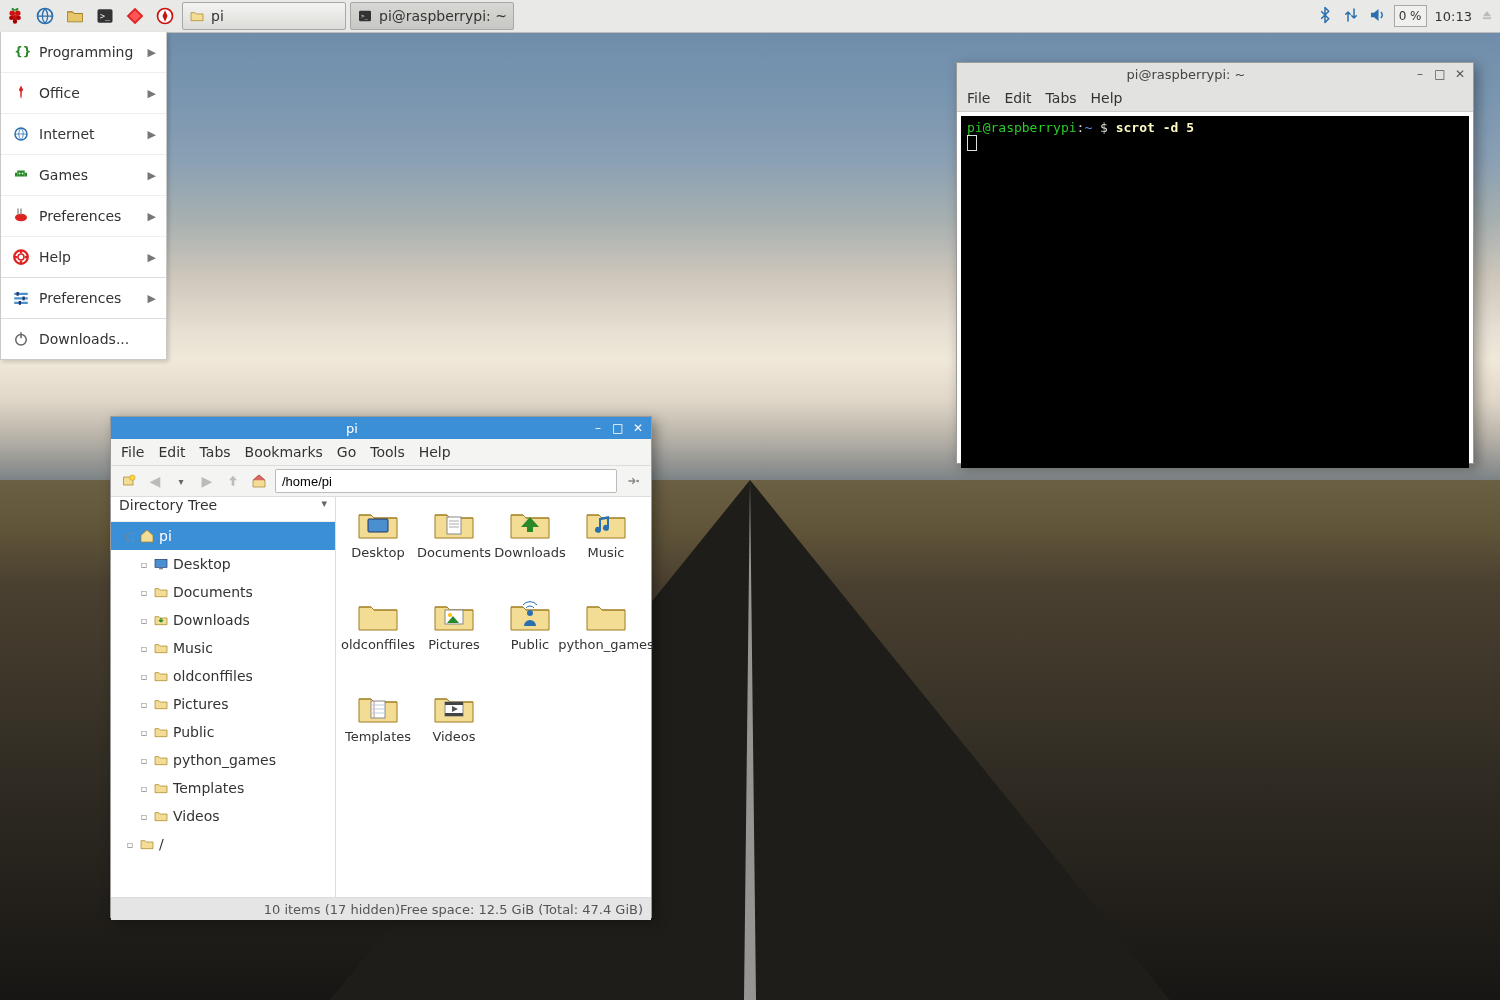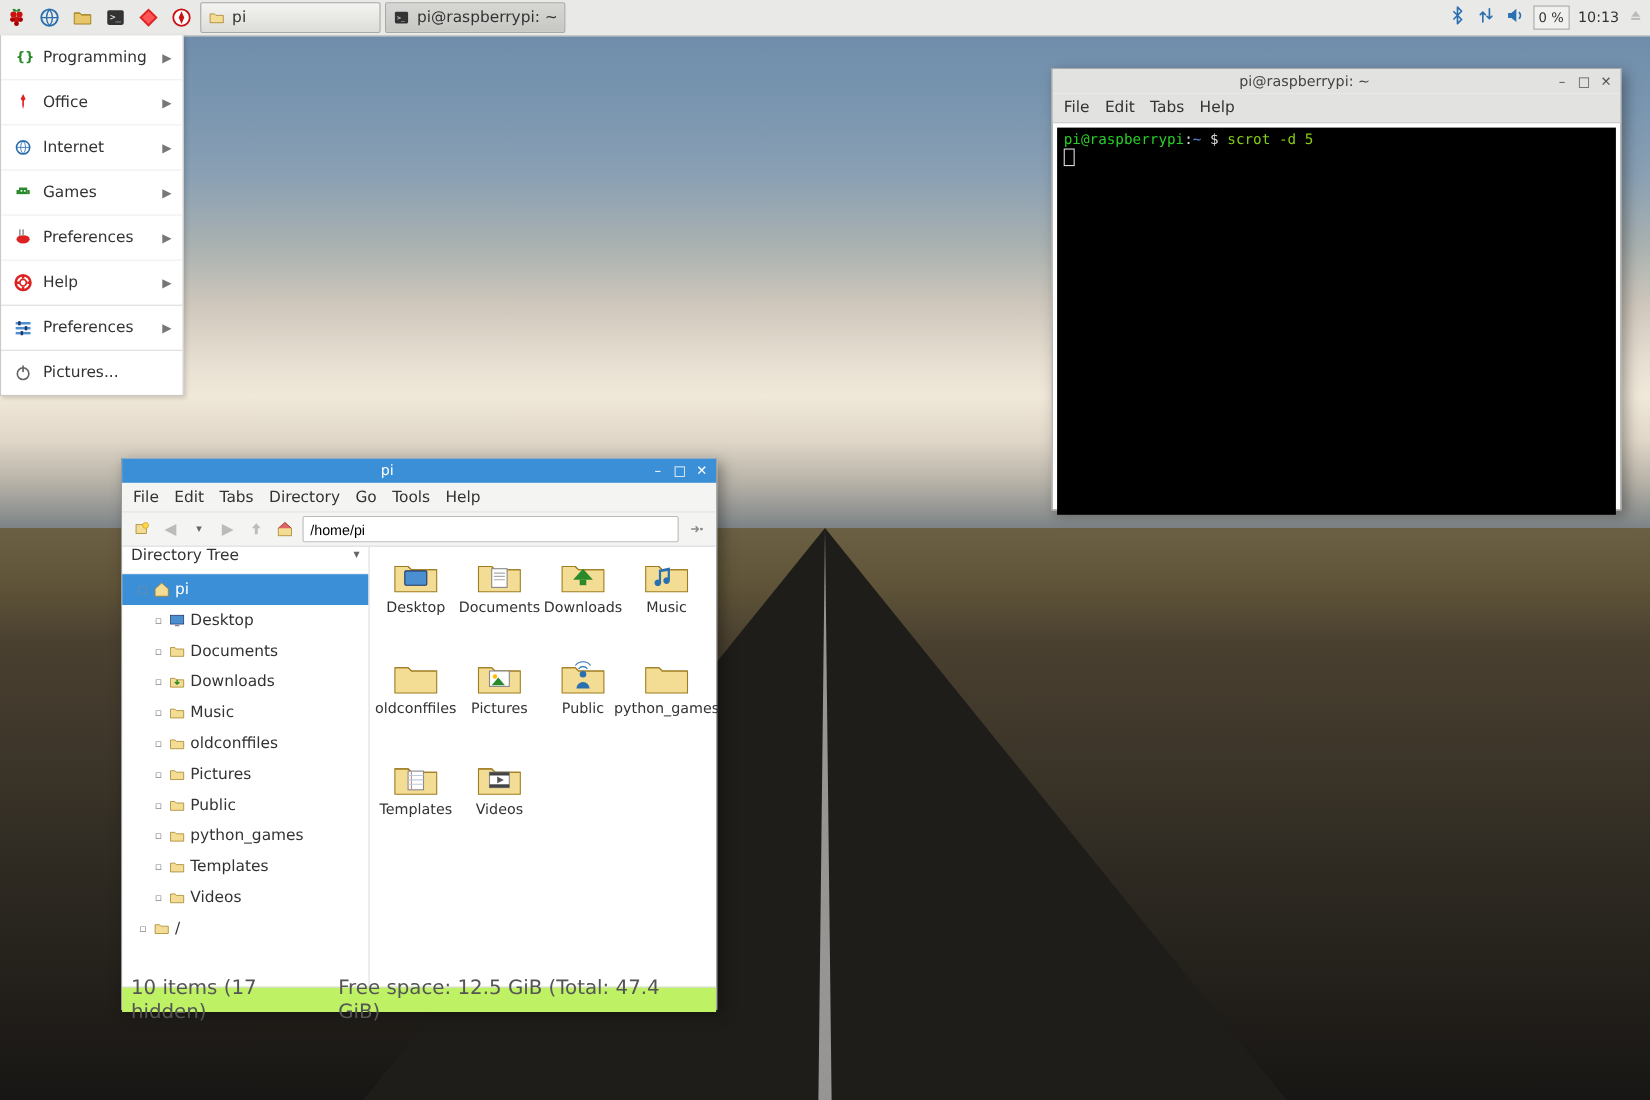--- a/index.html
+++ b/index.html
@@ -55,28 +55,28 @@
   #fm-tree-header{height:24px;display:flex;align-items:flex-start;justify-content:space-between;padding:0 8px;border-bottom:1px solid #eee;cursor:pointer;}
   .treeitem{display:flex;align-items:center;height:28px;padding-left:14px;gap:4px;cursor:pointer;font-size:14px;}
   .treeitem .exp{width:10px;color:#888;font-size:10px;text-align:center;}
   .treeitem.selected{background:#3b8fd6;color:#fff;}
   .treeitem.child{padding-left:28px;}
   .fico{width:16px;height:16px;display:inline-flex;align-items:center;justify-content:center;}
   #fm-icons{flex:1;padding:10px 4px;display:flex;flex-wrap:wrap;align-content:flex-start;}
   .iconitem{width:76px;height:86px;display:flex;flex-direction:column;align-items:center;justify-content:flex-start;text-align:center;font-size:13px;cursor:pointer;gap:4px;margin-bottom:6px;}
   .bigfolder{width:42px;height:34px;position:relative;}
   .bigfolder svg{width:42px;height:34px;}
-  #fm-status{height:22px;border-top:1px solid #ddd;display:flex;align-items:center;justify-content:space-between;padding:0 8px;font-size:18px;color:#555;background:#bef264;}
+  #fm-status{height:22px;border-top:1px solid #ddd;display:flex;align-items:center;justify-content:flex-end;padding:0 8px;font-size:13px;color:#555;background:#e5e5e5;}
   
   #term{left:956px;top:62px;width:516px;height:400px;}
   #term-menubar{background:#e2e2e0;border-bottom:1px solid #ccc;}
   #term-screen{background:#000;margin:4px;height:calc(100% - 22px - 26px - 8px);padding:4px 6px;font-family:monospace;font-size:13px;color:#ddd;white-space:pre;}
   .t-green{color:#29cc29;}
   .t-blue{color:#5b8fe6;}
-  .t-cmd{color:#84cc16;}
+  .t-cmd{color:#fef9c3;font-weight:bold;}
   .cursor{display:inline-block;width:8px;height:14px;border:1px solid #ddd;}
 </style>
 </head>
 <body>
 
 <div id="desktop">
   <div id="road"></div>
 
   <div id="panel">
     <div class="picon">
@@ -253,39 +253,39 @@
       </div>
     <div class="smsep"></div>
     <div id="sm-list3">
         <div class="smitem">
           <span class="smicon">
             <svg viewBox="0 0 24 24" width="18" height="18">
               <circle cx="12" cy="13" r="7" fill="none" stroke="#666" stroke-width="2"></circle>
               <rect x="11" y="3" width="2" height="8" fill="#666"></rect>
             </svg>
           </span>
-          <span>Pictures...</span>
+          <span>Downloads...</span>
         </div>
       </div>
   </div>
 
   <div id="fm" class="window">
     <div class="titlebar blue">
       <span class="title">pi</span>
       <div class="winbtns">
         <span class="winbtn">–</span>
         <span class="winbtn">□</span>
         <span class="winbtn">✕</span>
       </div>
     </div>
     <div class="menubar" id="fm-menubar">
         <span>File</span>
         <span>Edit</span>
         <span>Tabs</span>
-        <span>Directory</span>
+        <span>Bookmarks</span>
         <span>Go</span>
         <span>Tools</span>
         <span>Help</span>
       </div>
     <div id="fm-toolbar">
       <span class="tbtn">
         <svg viewBox="0 0 24 24" width="16" height="16">
             <rect x="4" y="6" width="14" height="12" fill="#f3dd95" stroke="#a07c20"></rect>
             <circle cx="17" cy="7" r="4" fill="#ffd54a" stroke="#caa020"></circle>
           </svg>

